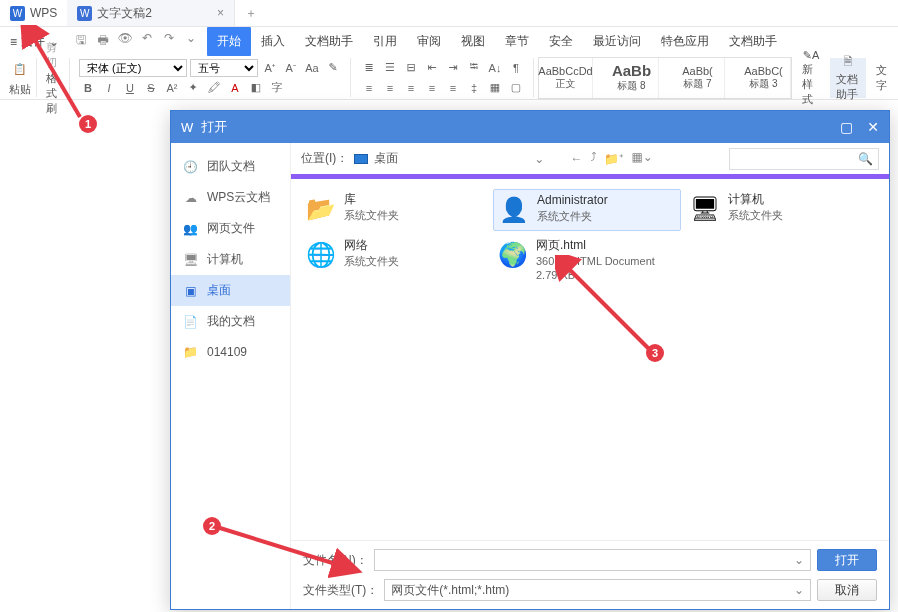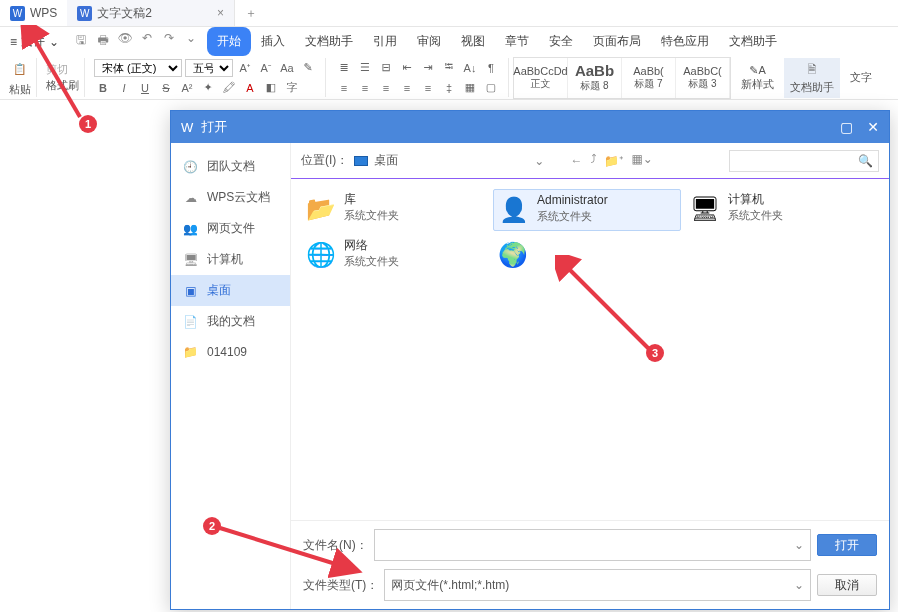--- a/index.html
+++ b/index.html
@@ -9,58 +9,58 @@
   .app-tab.active { background: #f5f6fa; border-right: 1px solid #e6e6e6;}
   .tab-logo { width: 15px; height: 15px; background: #2f6dd6; display:inline-flex; align-items:center; justify-content:center; color:#fff; font-size:10px; border-radius:2px;}
   .tab-close { color:#888; margin-left:60px;}
   .tab-plus { padding:0 10px; color:#888;}
   .menubar { height: 29px; display: flex; align-items: center; font-size: 12px; color: #444; gap: 2px; padding-left: 4px; }
   .file-menu { display:flex; align-items:center; gap:4px; padding:0 6px; }
   .qat { display:flex; gap:6px; padding:0 6px; color:#888;}
   .qat span { width:16px; display:inline-flex; justify-content:center;}
   .menu-tabs { display:flex; gap:0;}
   .menu-tabs span { padding: 0 10px; height:29px; display:flex; align-items:center;}
-  .start-tab { background:#3b82f6; color:#fff; border-radius:8px; padding:0 14px; height:22px; display:flex; align-items:center;}
+  .start-tab { background:#3b82f6; color:#fff; border-radius:1px; padding:0 14px; height:22px; display:flex; align-items:center;}
   .ribbon { height: 44px; background:#fff; border-bottom:1px solid #e6e6e6; display:flex; align-items:center; font-size:11px; color:#555; padding:2px 4px; gap:4px;}
   .ribbon-group { display:flex; flex-direction:column; align-items:center; gap:2px; padding:0 5px; border-right:1px solid #e8e8e8; height:100%; justify-content:center;}
   .ribbon-icon { width:22px; height:22px; display:flex; align-items:center; justify-content:center; color:#888;}
   .font-row { display:flex; gap:3px; align-items:center;}
   .font-sel { border:1px solid #ccc; font-size:11px; height:18px; padding:0 3px; background:#fff;}
   .font-btn { width:18px; height:18px; display:inline-flex; align-items:center; justify-content:center; color:#666;}
-  .style-gallery { display:flex; gap:0; border:1px solid #e0e0e0;}
+  .style-gallery { display:flex; gap:12px; border:1px solid #e0e0e0;}
   .style-item { width:54px; height:40px; display:flex; flex-direction:column; align-items:center; justify-content:center; font-size:10px; border-right:1px solid #eee;}
   .style-preview { font-size:11px;}
   .style-preview.big { font-size:15px; font-weight:bold;}
   .cmd-btn { display:flex; flex-direction:column; align-items:center; justify-content:center; padding:0 6px; height:40px; font-size:11px; color:#555;}
   .doc-helper { background:#e8eef7;}
   
   .dialog { position:absolute; left:170px; top:110px; width:720px; height:500px; background:#fff; border:1px solid #3a7bd5; box-shadow:0 4px 20px rgba(0,0,0,.2);}
   .dlg-title { height:32px; background:#4a87db; color:#fff; display:flex; align-items:center; padding:0 10px; font-size:13px; justify-content:space-between;}
   .dlg-title-left { display:flex; align-items:center; gap:8px;}
   .dlg-controls { display:flex; gap:14px; font-size:14px;}
   .dlg-body { display:flex; height:calc(100% - 32px);}
   .dlg-sidebar { width:120px; border-right:1px solid #eee; padding-top:8px;}
   .sb-item { display:flex; align-items:center; gap:8px; padding:7px 12px; font-size:12px; color:#555; cursor:pointer;}
   .sb-item.active { background:#d7e6fb; color:#2f6dd6;}
   .sb-icon { width:16px; height:16px; display:inline-flex; align-items:center; justify-content:center; color:#888;}
   .sb-item.active .sb-icon { color:#2f6dd6;}
   .dlg-main { flex:1; display:flex; flex-direction:column;}
-  .loc-row { height:36px; display:flex; align-items:center; gap:6px; padding:0 10px; font-size:12px; color:#555; border-bottom:1px solid #8b5cf6;}
+  .loc-row { height:36px; display:flex; align-items:center; gap:6px; padding:0 10px; font-size:12px; color:#555; border-bottom:5px solid #8b5cf6;}
   .loc-monitor { width:14px; height:10px; background:#2b7ed8; display:inline-block; border:1px solid #1a5ca8;}
   .loc-tools { display:flex; gap:8px; color:#888; margin-left:20px;}
   .search-box { margin-left:auto; width:150px; height:22px; border:1px solid #ddd; display:flex; align-items:center; justify-content:flex-end; padding:0 5px; color:#aaa;}
   .file-area { flex:1; padding:10px; display:flex; flex-wrap:wrap; align-content:flex-start; gap:4px;}
   .file-item { width:188px; height:42px; display:flex; gap:6px; padding:3px; border-radius:2px;}
   .file-item.selected { background:#eaf2ff; border:1px solid #b9d4f7;}
   .file-icon { width:34px; height:34px; display:flex; align-items:center; justify-content:center; font-size:24px;}
   .file-info { display:flex; flex-direction:column; font-size:11px; color:#666; line-height:1.3;}
   .file-info .name { font-size:12px; color:#333;}
   .bottom-bar { border-top:1px solid #eee; padding:8px 12px; display:flex; flex-direction:column; gap:8px; font-size:12px; color:#555;}
   .bottom-row { display:flex; align-items:center; gap:6px;}
-  .combo { flex:1; height:32px; border:1px solid #ccc; padding:0 6px; font-size:12px; display:flex; align-items:center; justify-content:space-between; background:#fff;}
+  .combo { flex:1; height:22px; border:1px solid #ccc; padding:0 6px; font-size:12px; display:flex; align-items:center; justify-content:space-between; background:#fff;}
   .combo::after { content:"⌄"; color:#888;}
   .btn { width:60px; height:22px; border:1px solid #c6c6c6; background:linear-gradient(#fdfdfd,#eee); font-size:12px; color:#333; display:flex; align-items:center; justify-content:center; border-radius:2px;}
   .btn.primary { background:#4a87db; border-color:#3a7bd5; color:#fff;}
   
   .annot-circle { position:absolute; width:18px; height:18px; border-radius:50%; background:#e63946; color:#fff; font-size:11px; display:flex; align-items:center; justify-content:center; font-weight:bold;}
   .arrow { position:absolute; pointer-events:none;}
 </style>
 </head>
 <body>
 
@@ -93,39 +93,39 @@
   </div>
   <div class="menu-tabs">
     <span class="start-tab">开始</span>
     <span>插入</span>
     <span>文档助手</span>
     <span>引用</span>
     <span>审阅</span>
     <span>视图</span>
     <span>章节</span>
     <span>安全</span>
-    <span>页面布局</span>
+    <span>最近访问</span>
     <span>特色应用</span>
     <span>文档助手</span>
   </div>
 </div>
 
 <div class="ribbon">
   <div class="ribbon-group">
     <span class="ribbon-icon">📋</span>
     <span>粘贴</span>
   </div>
   <div class="ribbon-group" style="flex-direction:column;align-items:flex-start;gap:1px">
     <span style="color:#aaa">剪切</span>
     <span>格式刷</span>
   </div>
   <div class="ribbon-group" style="flex-direction:column;align-items:flex-start;border-right:1px solid #e8e8e8;padding-right:8px">
     <div class="font-row">
-      <select class="font-sel" style="width:88px"><option>宋体 (正文)</option></select>
-      <select class="font-sel" style="width:48px"><option>五号</option></select>
+      <select class="font-sel" style="width:108px"><option>宋体 (正文)</option></select>
+      <select class="font-sel" style="width:68px"><option>五号</option></select>
       <span class="font-btn">A⁺</span>
       <span class="font-btn">A⁻</span>
       <span class="font-btn">Aa</span>
       <span class="font-btn">✎</span>
     </div>
     <div class="font-row">
       <span class="font-btn" style="font-weight:bold">B</span>
       <span class="font-btn" style="font-style:italic">I</span>
       <span class="font-btn" style="text-decoration:underline">U</span>
       <span class="font-btn" style="text-decoration:line-through">S</span>
@@ -272,20 +272,25 @@
           </div>
           <div class="file-item">
             <span class="file-icon">🌐</span>
             <div class="file-info">
               <span class="name">网络</span>
               <span>系统文件夹</span>
             </div>
           </div>
           <div class="file-item">
             <span class="file-icon">🌍</span>
+            <div class="file-info">
+              <span class="name">网页.html</span>
+              <span>360 se HTML Document</span>
+              <span>2.79 KB</span>
+            </div>
           </div>
         </div>
       <div class="bottom-bar">
         <div class="bottom-row">
           <span>文件名(N)：</span>
           <div class="combo">
               <span></span>
             </div>
           <div class="btn primary">打开</div>
         </div>

